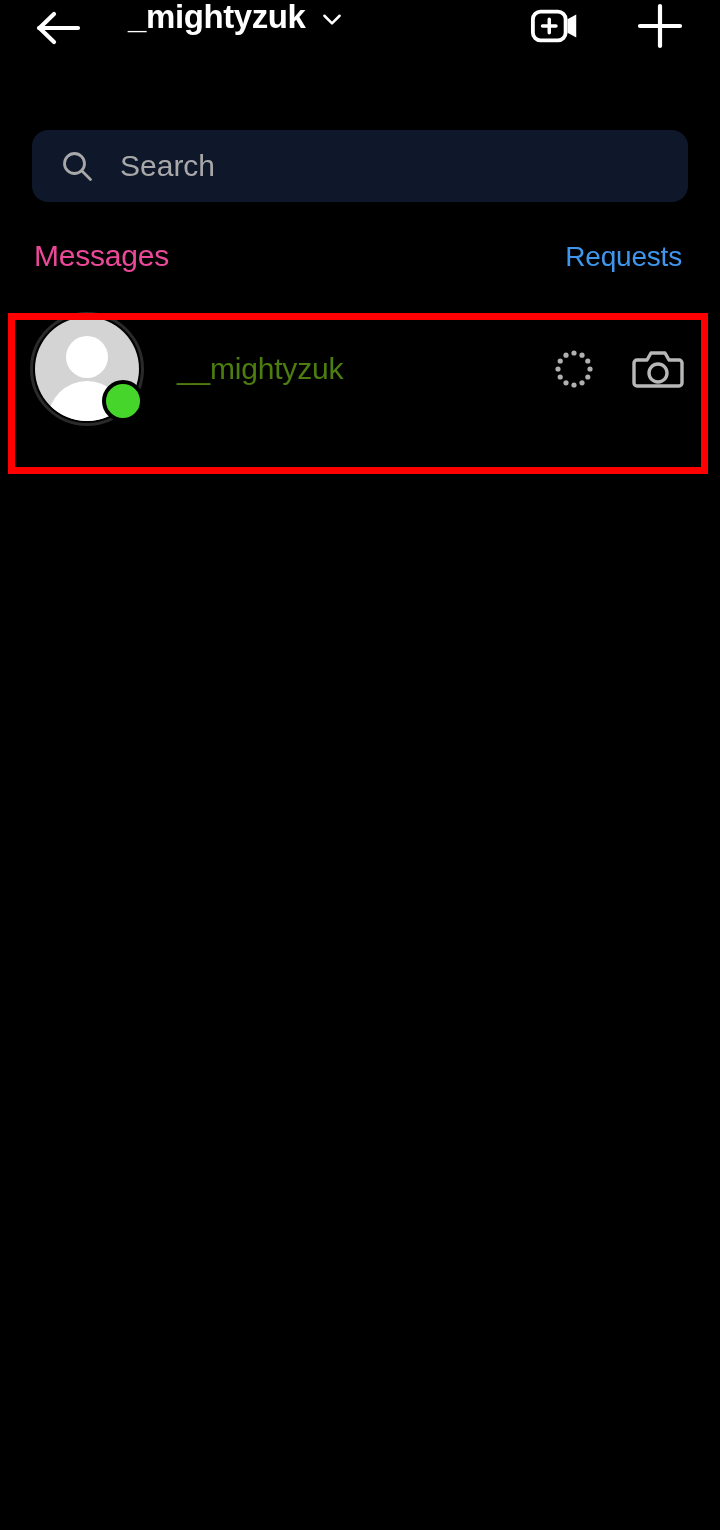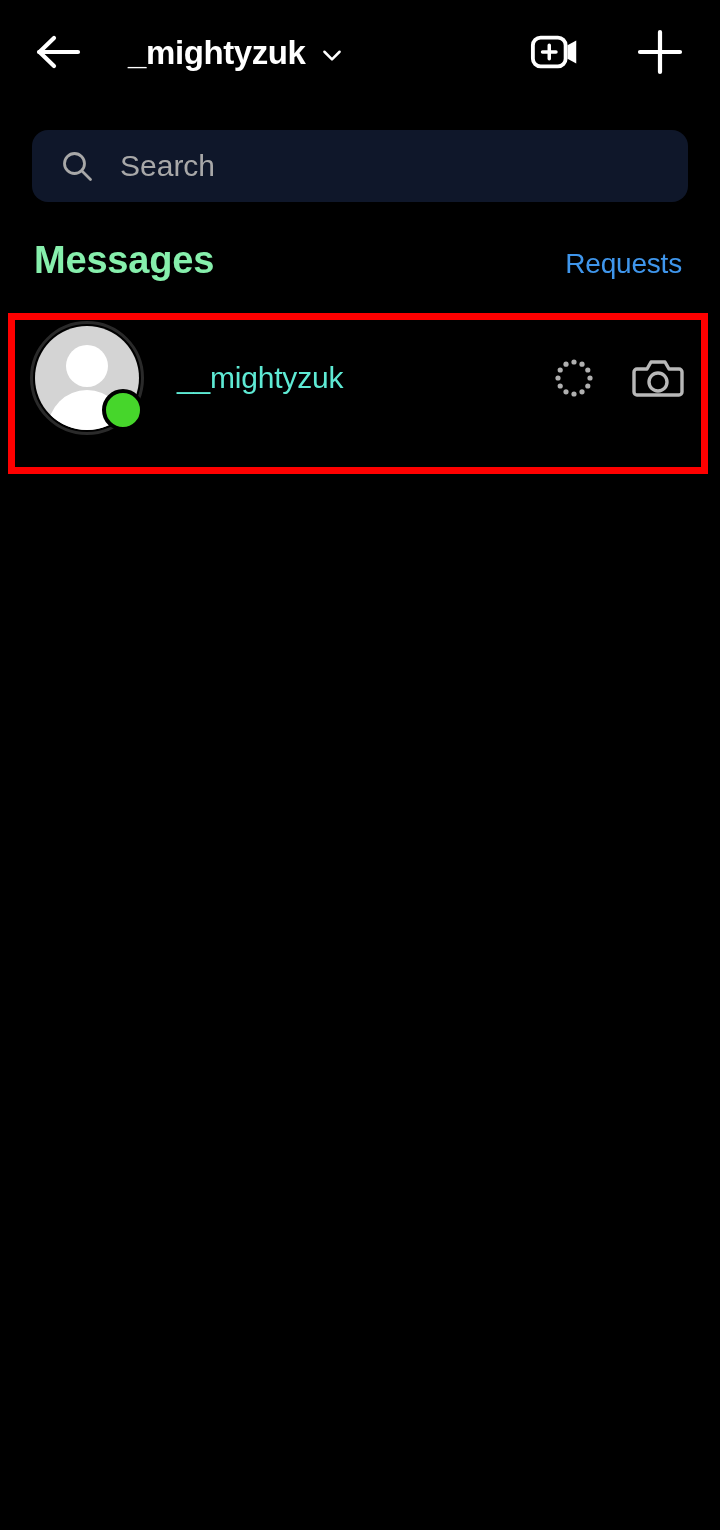--- a/index.html
+++ b/index.html
@@ -14,21 +14,21 @@
   body {
     font-family: "Liberation Sans", sans-serif;
     color: #ffffff;
     position: relative;
   }
 
   
   .header {
     height: 104px;
     display: flex;
-    align-items: center;
+    align-items: flex-start;
     padding: 0 34px 0 30px;
   }
 
   .back-btn {
     width: 56px;
     height: 56px;
     display: flex;
     align-items: center;
     justify-content: center;
     flex: 0 0 auto;
@@ -96,23 +96,23 @@
 
   
   .section-row {
     display: flex;
     align-items: baseline;
     justify-content: space-between;
     padding: 37px 38px 0 34px;
   }
 
   .section-title {
-    font-size: 38px;
-    font-weight: bold;
-    color: #86efac;
+    font-size: 30px;
+    font-weight: normal;
+    color: #ec4899;
     letter-spacing: -0.2px;
   }
 
   .section-action {
     font-size: 28px;
     color: #3f96ec;
     letter-spacing: -0.2px;
   }
 
   
@@ -203,21 +203,21 @@
     flex: 1 1 auto;
     margin-left: 33px;
     display: flex;
     flex-direction: column;
     gap: 9px;
     min-width: 0;
   }
 
   .conv-name {
     font-size: 30px;
-    color: #5eead4;
+    color: #4d7c0f;
     line-height: 1.05;
     letter-spacing: -0.2px;
     white-space: nowrap;
   }
 
   .conv-sub {
     font-size: 28px;
     color: #b2b2b2;
     line-height: 1.05;
     letter-spacing: -0.2px;

